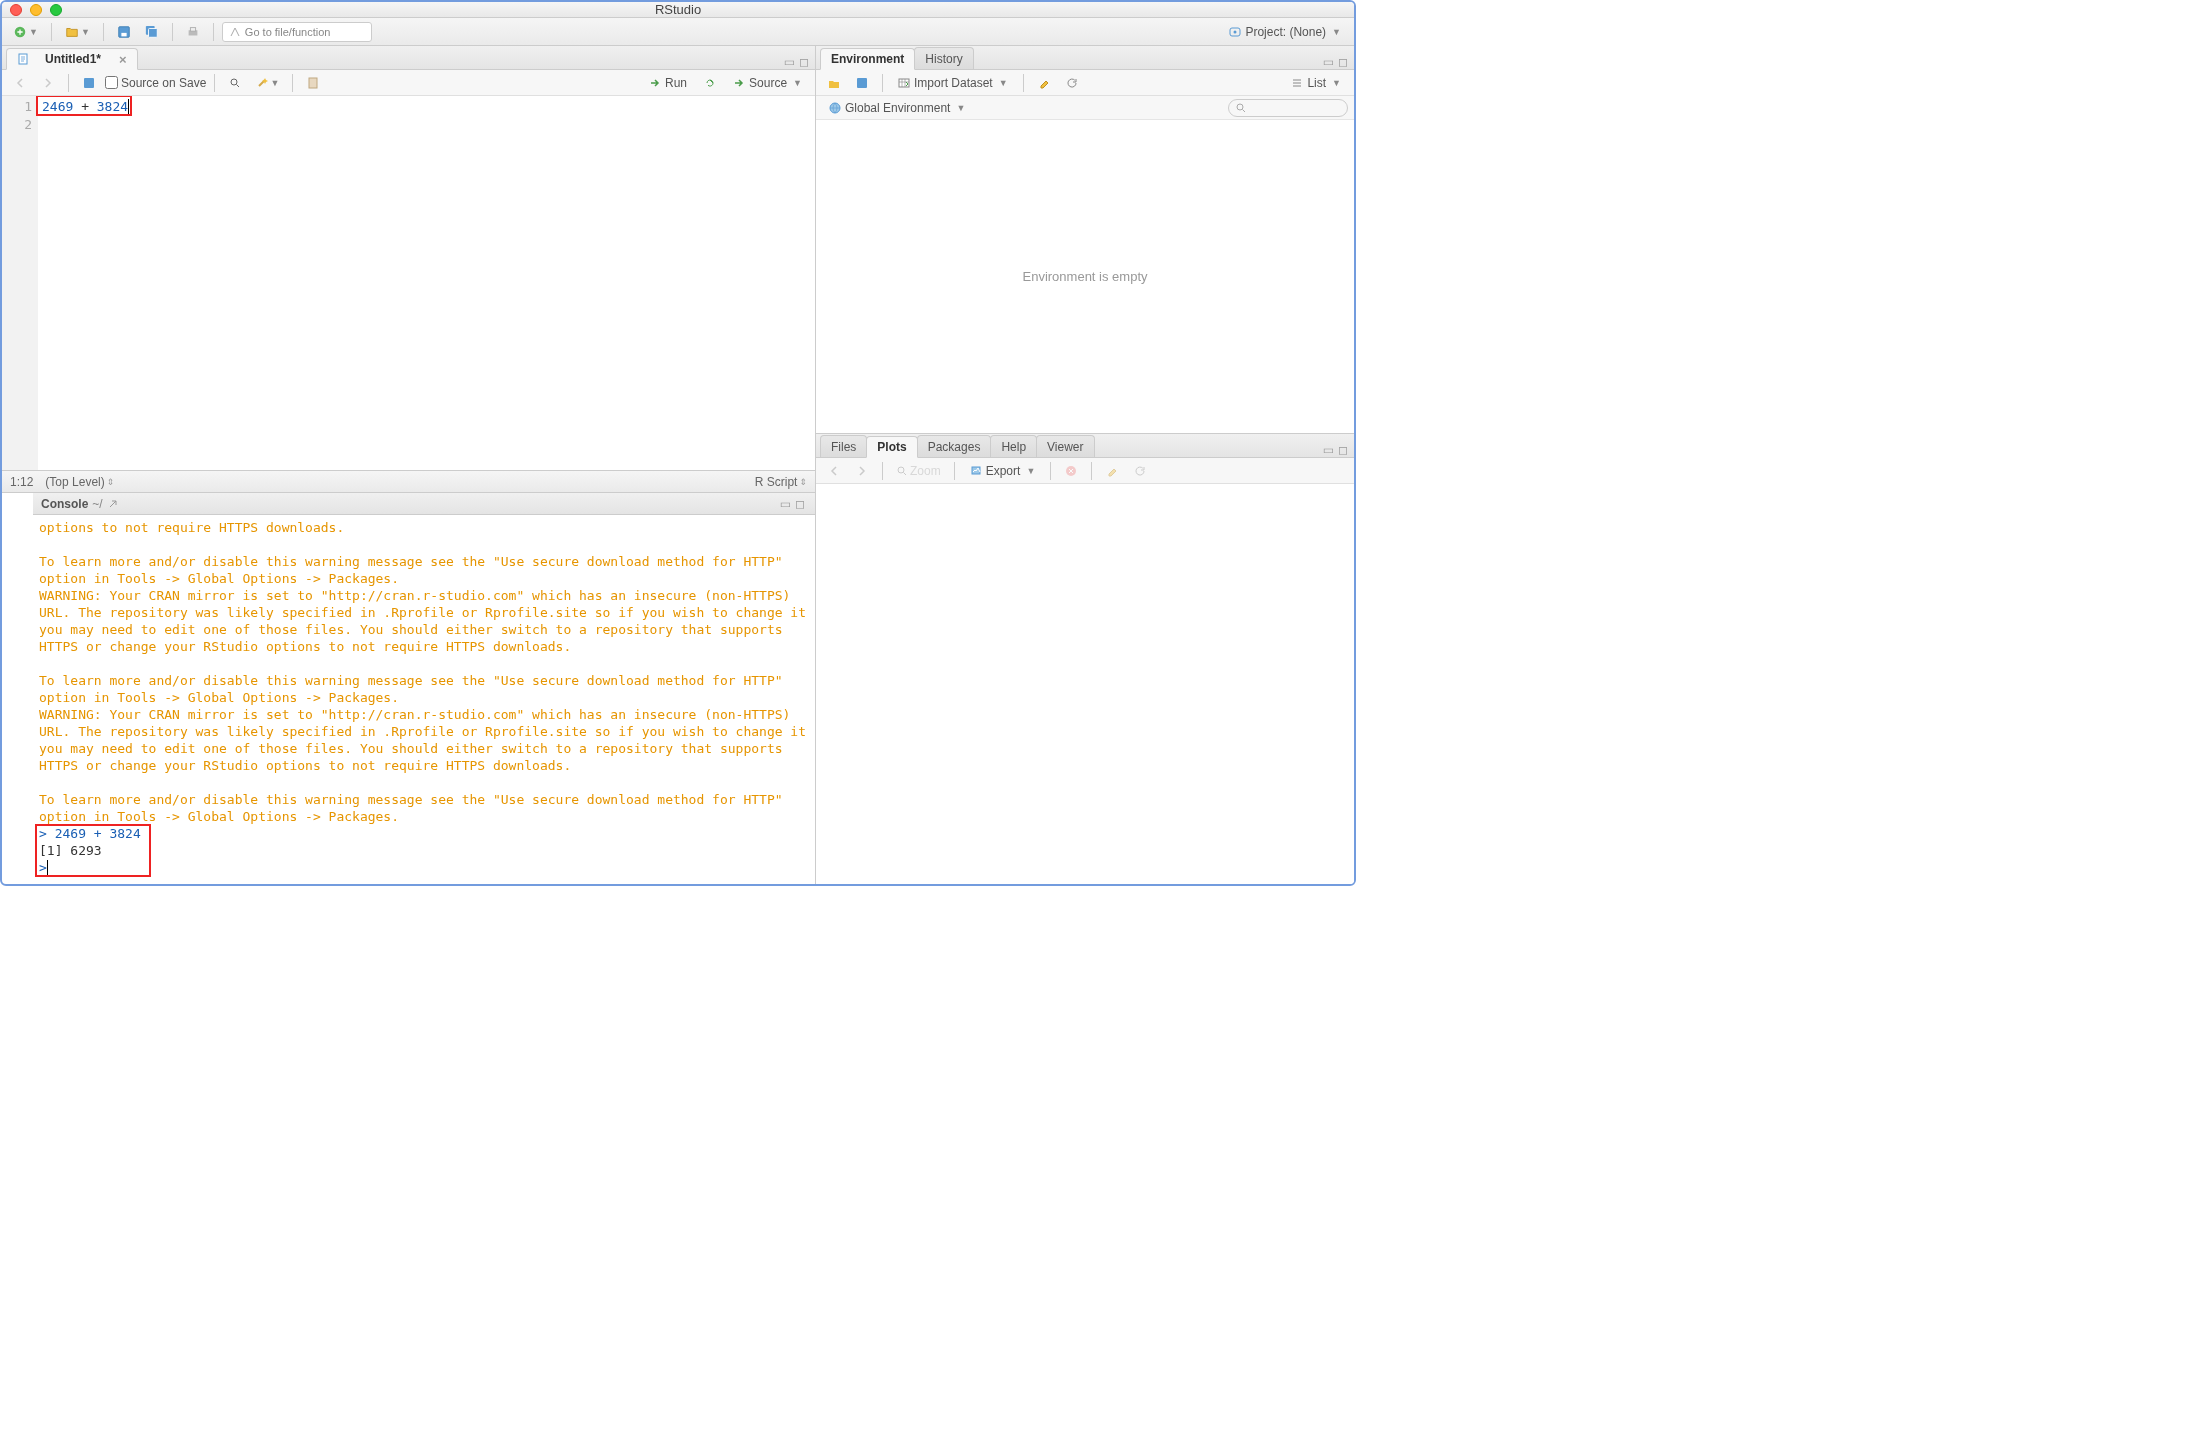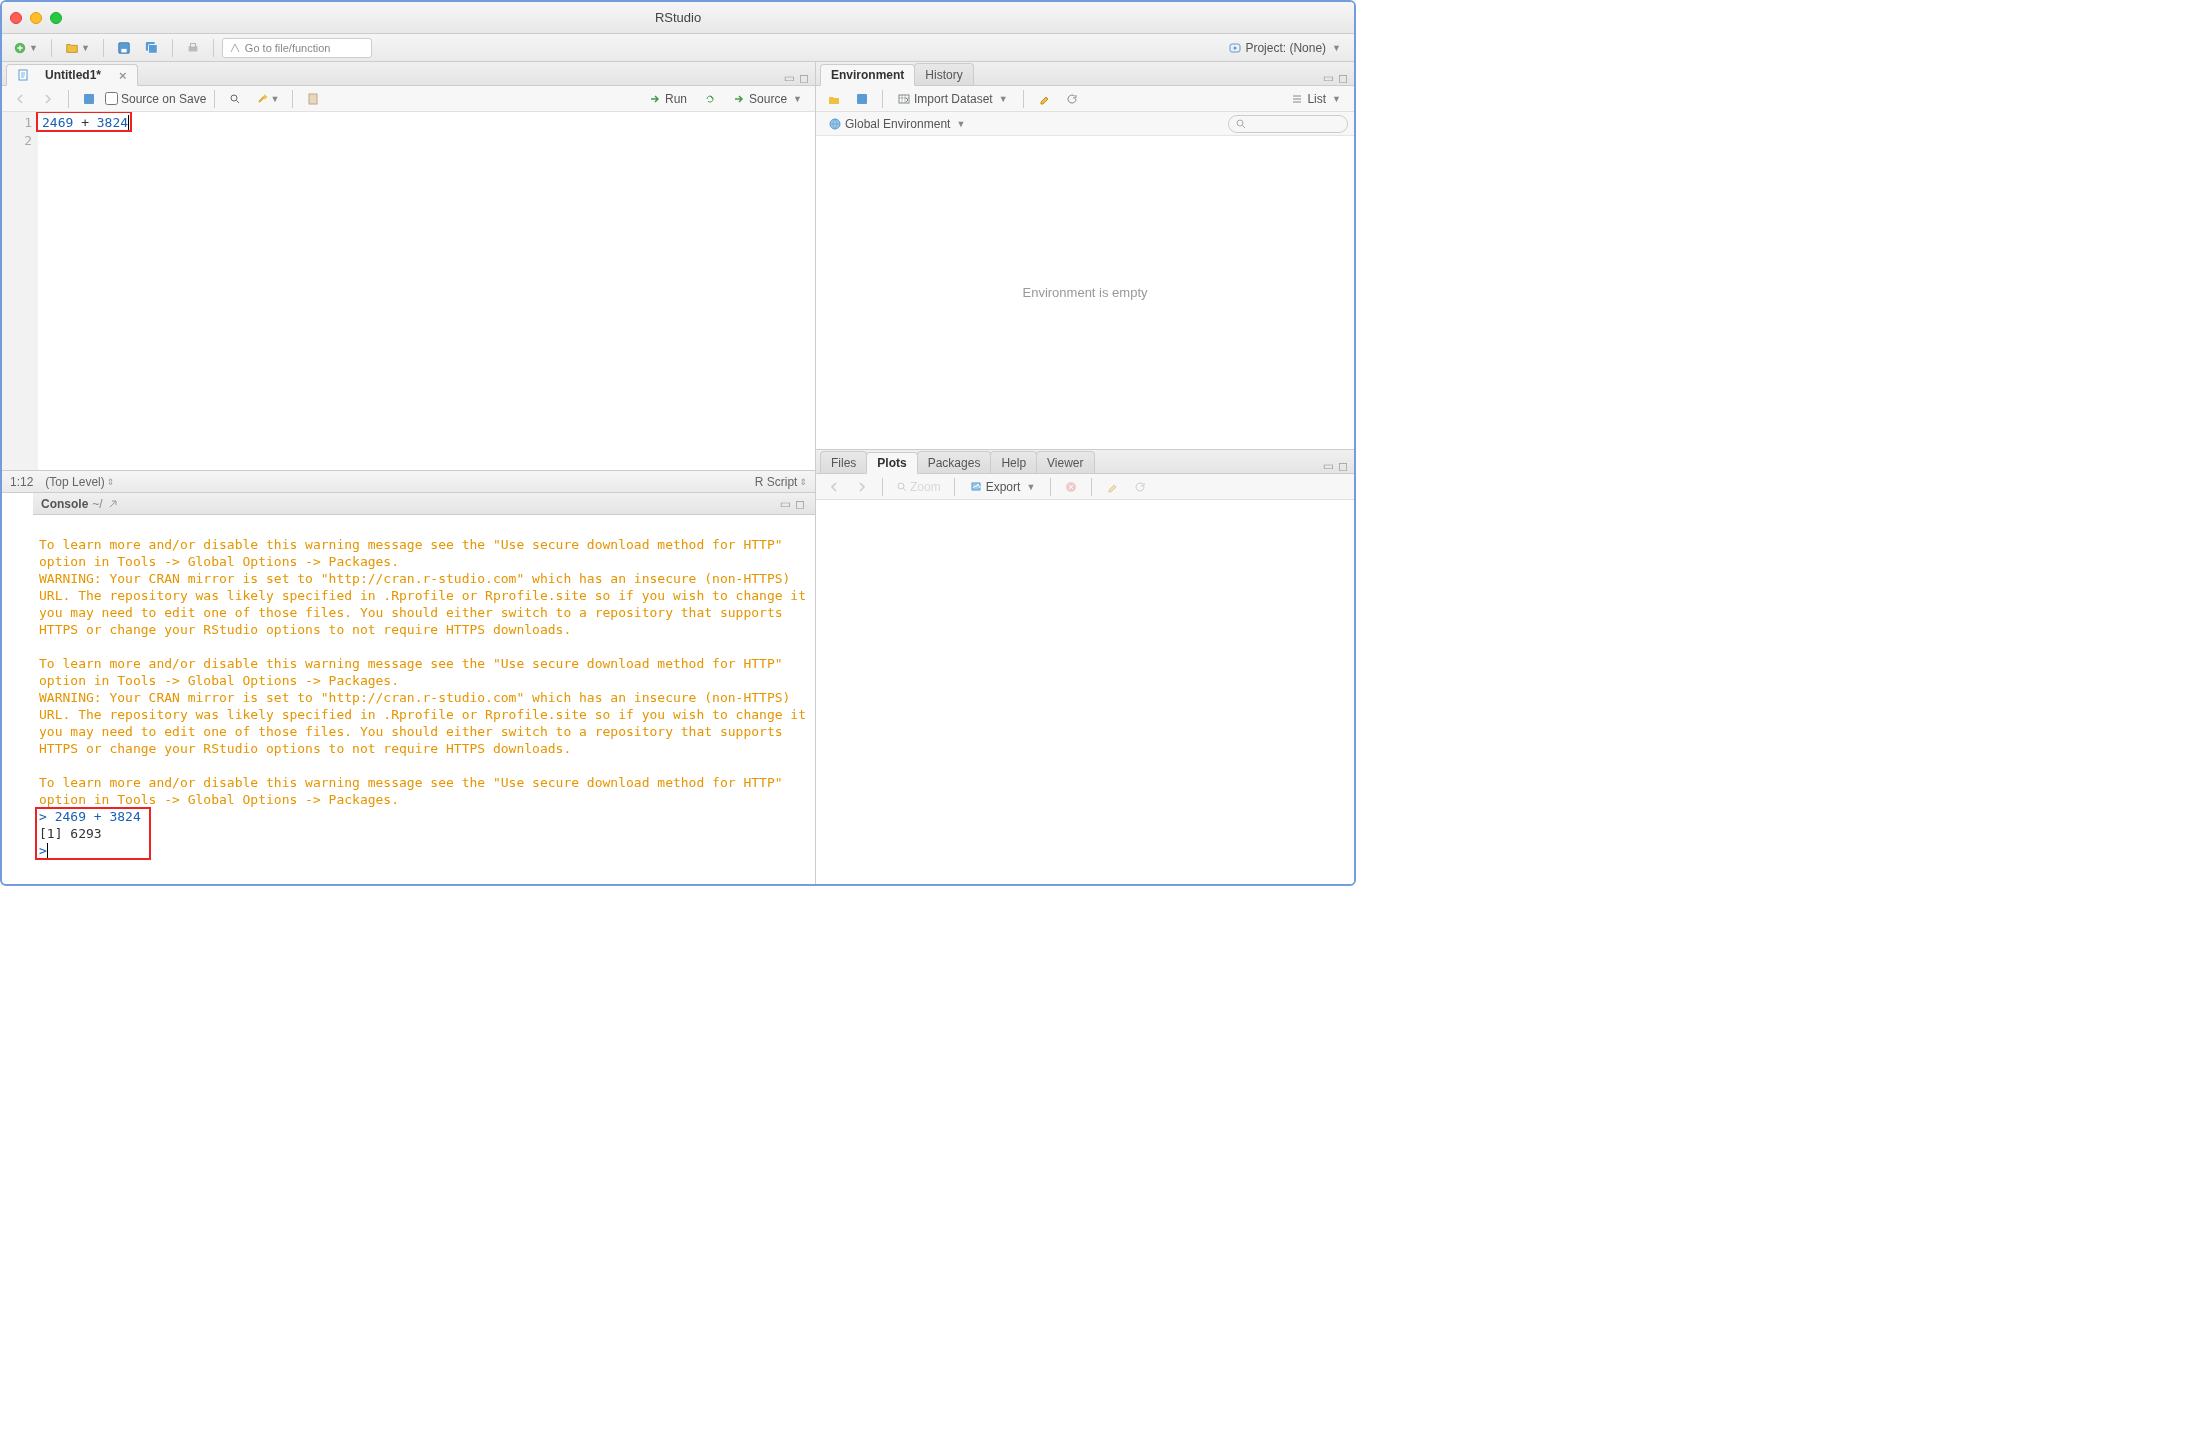--- a/index.html
+++ b/index.html
@@ -1,20 +1,20 @@
 <!DOCTYPE html>
 <html><head>
 <meta charset="utf-8">
 <style>
   * { box-sizing: border-box; margin: 0; padding: 0; }
   body { font-family: "Lucida Grande", "Helvetica Neue", Arial, sans-serif; font-size: 12px; background: #fff; color: #333; }
   .window { width: 1356px; height: 886px; border: 2px solid #739cde; border-radius: 6px; overflow: hidden; background: #fff; display: flex; flex-direction: column; }
   
   
-  .titlebar { height: 32px; background: linear-gradient(to bottom, #f6f6f6, #e8e8e8); border-bottom: 1px solid #ccc; display: flex; align-items: center; padding: 0 8px; position: relative; }
+  .titlebar { height: 16px; background: linear-gradient(to bottom, #f6f6f6, #e8e8e8); border-bottom: 1px solid #ccc; display: flex; align-items: center; padding: 0 8px; position: relative; }
   .traffic-lights { display: flex; gap: 8px; }
   .traffic-light { width: 12px; height: 12px; border-radius: 50%; }
   .tl-close { background: #ff5f57; border: 0.5px solid #e33e32; }
   .tl-min { background: #ffbd2e; border: 0.5px solid #e09e00; }
   .tl-max { background: #28c940; border: 0.5px solid #17a82e; }
   .title { position: absolute; left: 50%; transform: translateX(-50%); color: #444; font-size: 13px; }
   
   
   .main-toolbar { height: 28px; background: linear-gradient(to bottom, #f5f5f5, #eaeaea); border-bottom: 1px solid #ccc; display: flex; align-items: center; padding: 0 6px; gap: 4px; }
   .toolbar-btn { display: inline-flex; align-items: center; justify-content: center; min-width: 24px; height: 22px; border: 1px solid transparent; border-radius: 3px; padding: 0 4px; cursor: pointer; }
@@ -268,20 +268,21 @@
           <svg class="mini-icon" viewBox="0 0 12 12">
               <path d="M3 9l6-6M5 3h4v4" fill="none" stroke="#999"></path>
             </svg>
           <div class="pane-controls-right" style="margin-left:auto">
             <span style="color:#999;cursor:pointer">▭</span>
             <span style="color:#999;cursor:pointer">◻</span>
           </div>
         </div>
         <div class="console-body">
           <div id="console-messages">
+              <div class="warn">options to not require HTTPS downloads.</div>
               <div class="warn">&nbsp;</div>
               <div class="warn">To learn more and/or disable this warning message see the "Use secure download method for HTTP" option in Tools -&gt; Global Options -&gt; Packages.</div>
               <div class="warn">WARNING: Your CRAN mirror is set to "http://cran.r-studio.com" which has an insecure (non-HTTPS) URL. The repository was likely specified in .Rprofile or Rprofile.site so if you wish to change it you may need to edit one of those files. You should either switch to a repository that supports HTTPS or change your RStudio options to not require HTTPS downloads.</div>
               <div class="warn">&nbsp;</div>
               <div class="warn">To learn more and/or disable this warning message see the "Use secure download method for HTTP" option in Tools -&gt; Global Options -&gt; Packages.</div>
               <div class="warn">WARNING: Your CRAN mirror is set to "http://cran.r-studio.com" which has an insecure (non-HTTPS) URL. The repository was likely specified in .Rprofile or Rprofile.site so if you wish to change it you may need to edit one of those files. You should either switch to a repository that supports HTTPS or change your RStudio options to not require HTTPS downloads.</div>
               <div class="warn">&nbsp;</div>
               <div class="warn">To learn more and/or disable this warning message see the "Use secure download method for HTTP" option in Tools -&gt; Global Options -&gt; Packages.</div>
             </div>
           <div style="position:relative">

